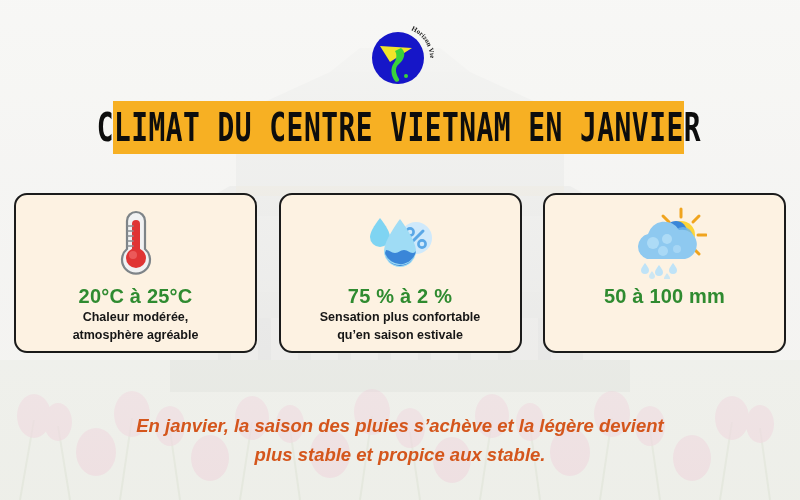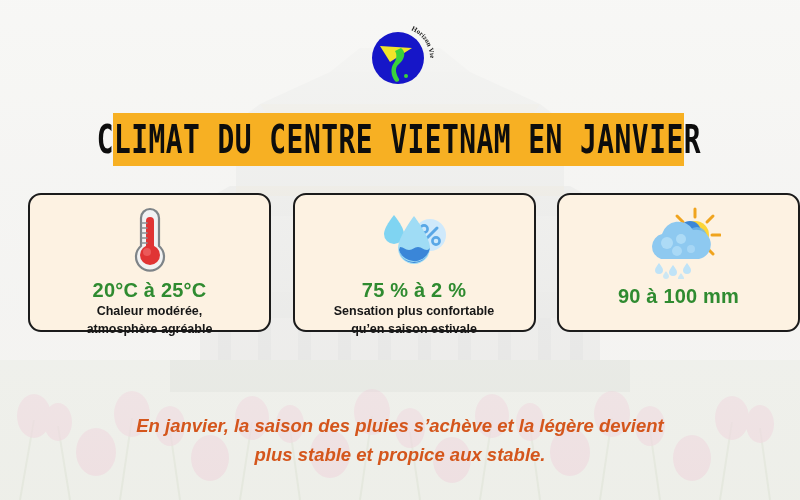--- a/index.html
+++ b/index.html
@@ -27,38 +27,38 @@
       rgba(246,246,244,.72) 34%,
       rgba(245,245,243,.55) 62%,
       rgba(248,247,244,.30) 100%);
   }
 
   
   .logo{position:absolute;left:366px;top:18px;width:68px;height:72px;}
 
   
   .banner{
-    position:absolute;left:113px;top:113px;width:571px;height:53px;
+    position:absolute;left:113px;top:101px;width:571px;height:53px;
     background:#f7b023;
     display:flex;align-items:center;justify-content:center;
   }
   .banner-text{
     font-family:"DejaVu Sans Mono", monospace;
     font-weight:700;
     font-size:30px;
     letter-spacing:.5px;
     color:#0d0d0d;
     transform:scaleX(.93) scaleY(1.28);
     transform-origin:center;
     white-space:nowrap;
   }
 
   
   .cards{
-    position:absolute;left:28px;top:193px;width:772px;height:139px;
+    position:absolute;left:14px;top:193px;width:772px;height:160px;
     display:flex;justify-content:space-between;
   }
   .card{
     width:243px;height:100%;
     box-sizing:border-box;
     background:#fdf2e2;
     border:2px solid #1b1b1b;
     border-radius:13px;
     display:flex;flex-direction:column;align-items:center;
     padding-top:10px;
@@ -244,21 +244,21 @@
           <circle cx="54" cy="42" r="4" fill="#b5e0f8" opacity=".6"></circle>
           <g fill="#bfe3f7">
             <path d="M22 56 c0 0 -4 5 -4 7 a4 4 0 0 0 8 0 c0 -2 -4 -7 -4 -7 z"></path>
             <path d="M36 58 c0 0 -4 5 -4 7 a4 4 0 0 0 8 0 c0 -2 -4 -7 -4 -7 z"></path>
             <path d="M50 56 c0 0 -4 5 -4 7 a4 4 0 0 0 8 0 c0 -2 -4 -7 -4 -7 z"></path>
             <path d="M29 64 c0 0 -3 4 -3 5 a3 3 0 0 0 6 0 c0 -1 -3 -5 -3 -5 z" opacity=".8"></path>
             <path d="M44 66 c0 0 -3 4 -3 5 a3 3 0 0 0 6 0 c0 -1 -3 -5 -3 -5 z" opacity=".8"></path>
           </g>
         </svg>
       </div>
-      <div class="card-value">90 à 100 mm</div>
+      <div class="card-value">50 à 100 mm</div>
     </div>
 
   </div>
 
   <div class="caption">
     <div>En janvier, la saison des pluies s’achève et la légère devient</div>
     <div>plus stable et propice aux stable.</div>
   </div>
 
 </div>

